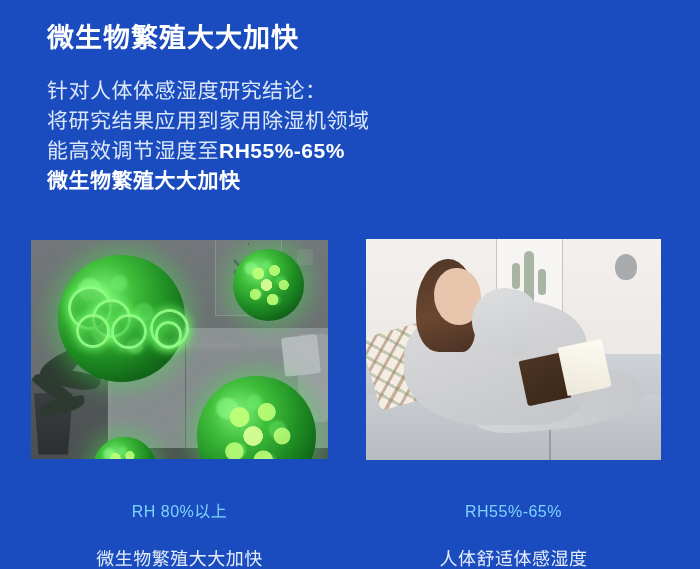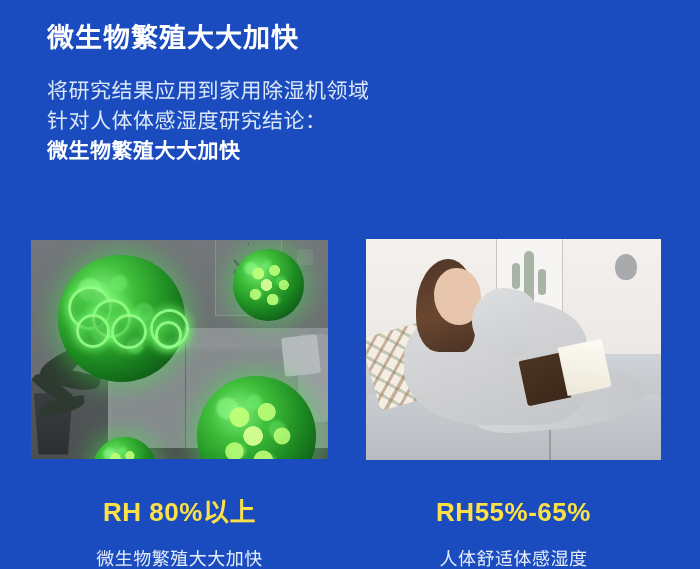--- a/index.html
+++ b/index.html
@@ -302,23 +302,23 @@
     width: 52%; height: 92%;
     background: linear-gradient(200deg,#fdfbf3,#ece7d8);
     border-radius: 0 3px 3px 0;
   }
 
   
   .caption-block { position: absolute; text-align: center; }
   #caption-left  { left: 31px;  top: 497px; width: 297px; }
   #caption-right { left: 366px; top: 497px; width: 295px; }
   .caption-title {
-    font-size: 26px;
-    font-weight: 700;
-    color: #fde047;
+    font-size: 16px;
+    font-weight: 400;
+    color: #7dd3fc;
     letter-spacing: 0.5px;
     line-height: 30px;
     white-space: nowrap;
   }
   .caption-sub {
     font-size: 18px;
     font-weight: 400;
     color: #e3ecf8;
     letter-spacing: 0.5px;
     line-height: 26px;
@@ -327,22 +327,23 @@
   }
 </style>
 </head>
 <body>
 
 <div id="poster">
 
   <div id="headline">微生物繁殖大大加快</div>
 
   <div id="body-copy">
+    <div class="copy-line">针对人体体感湿度研究结论：</div>
     <div class="copy-line">将研究结果应用到家用除湿机领域</div>
-    <div class="copy-line">针对人体体感湿度研究结论：</div>
+    <div class="copy-line"><span>能高效调节湿度至</span><span class="hl">RH55%-65%</span></div>
     <div class="copy-line bold-white">微生物繁殖大大加快</div>
   </div>
 
   <div class="photo" id="photo-left">
     <div class="room-dark">
       <div class="wall"></div>
       <div class="floor"></div>
       <div class="artframe"></div>
       <div class="wallknob"></div>
       <div class="sofa-back"></div>

